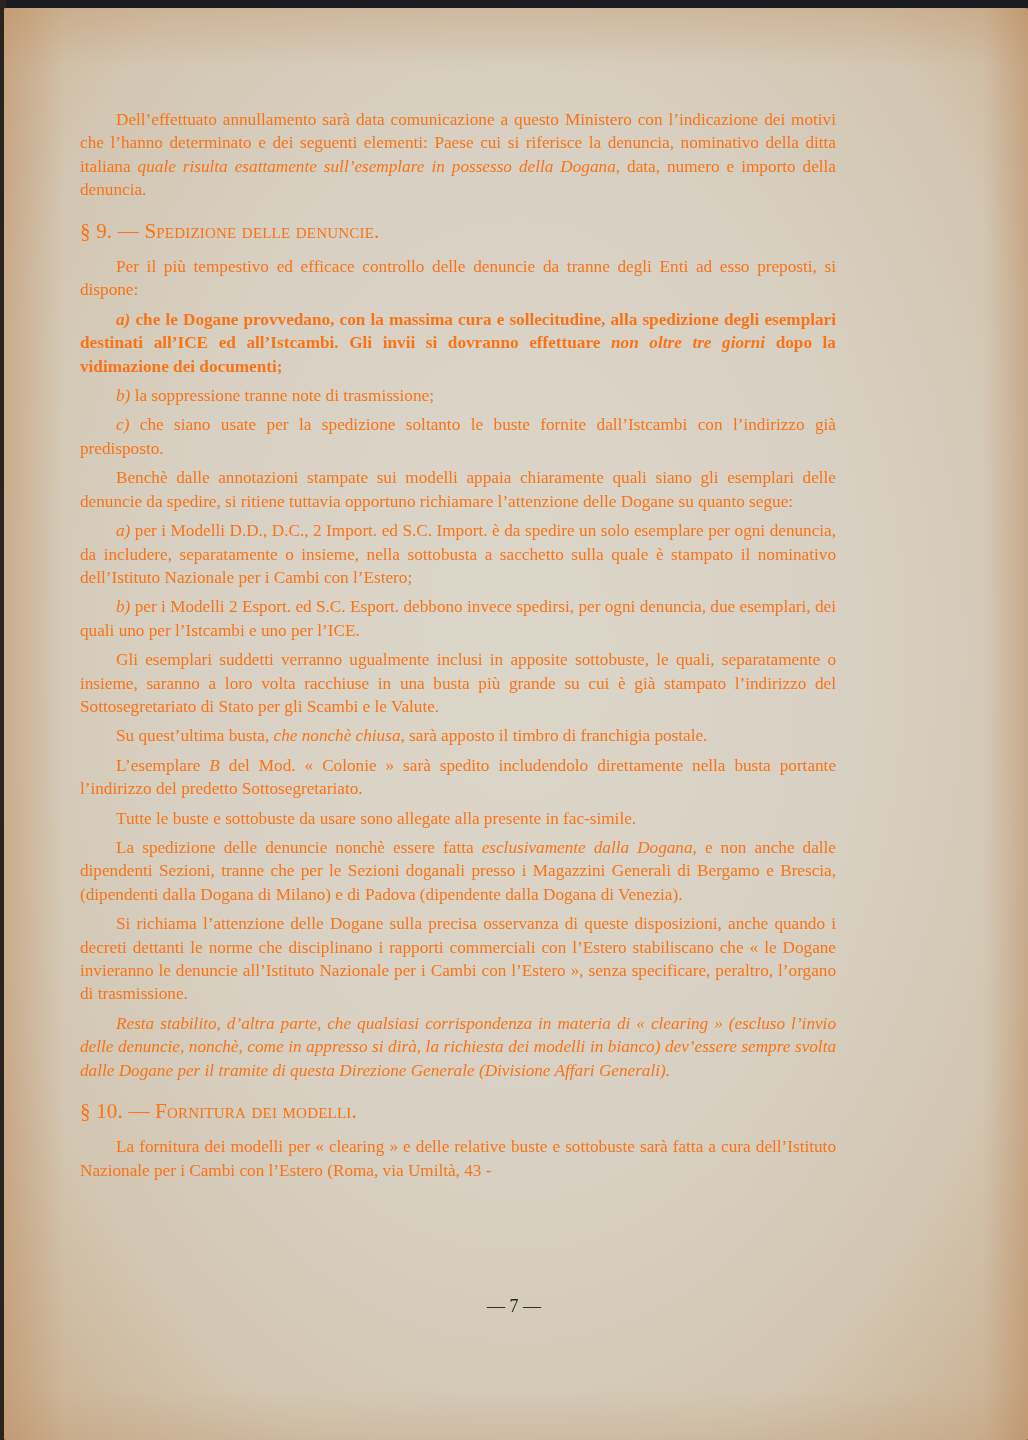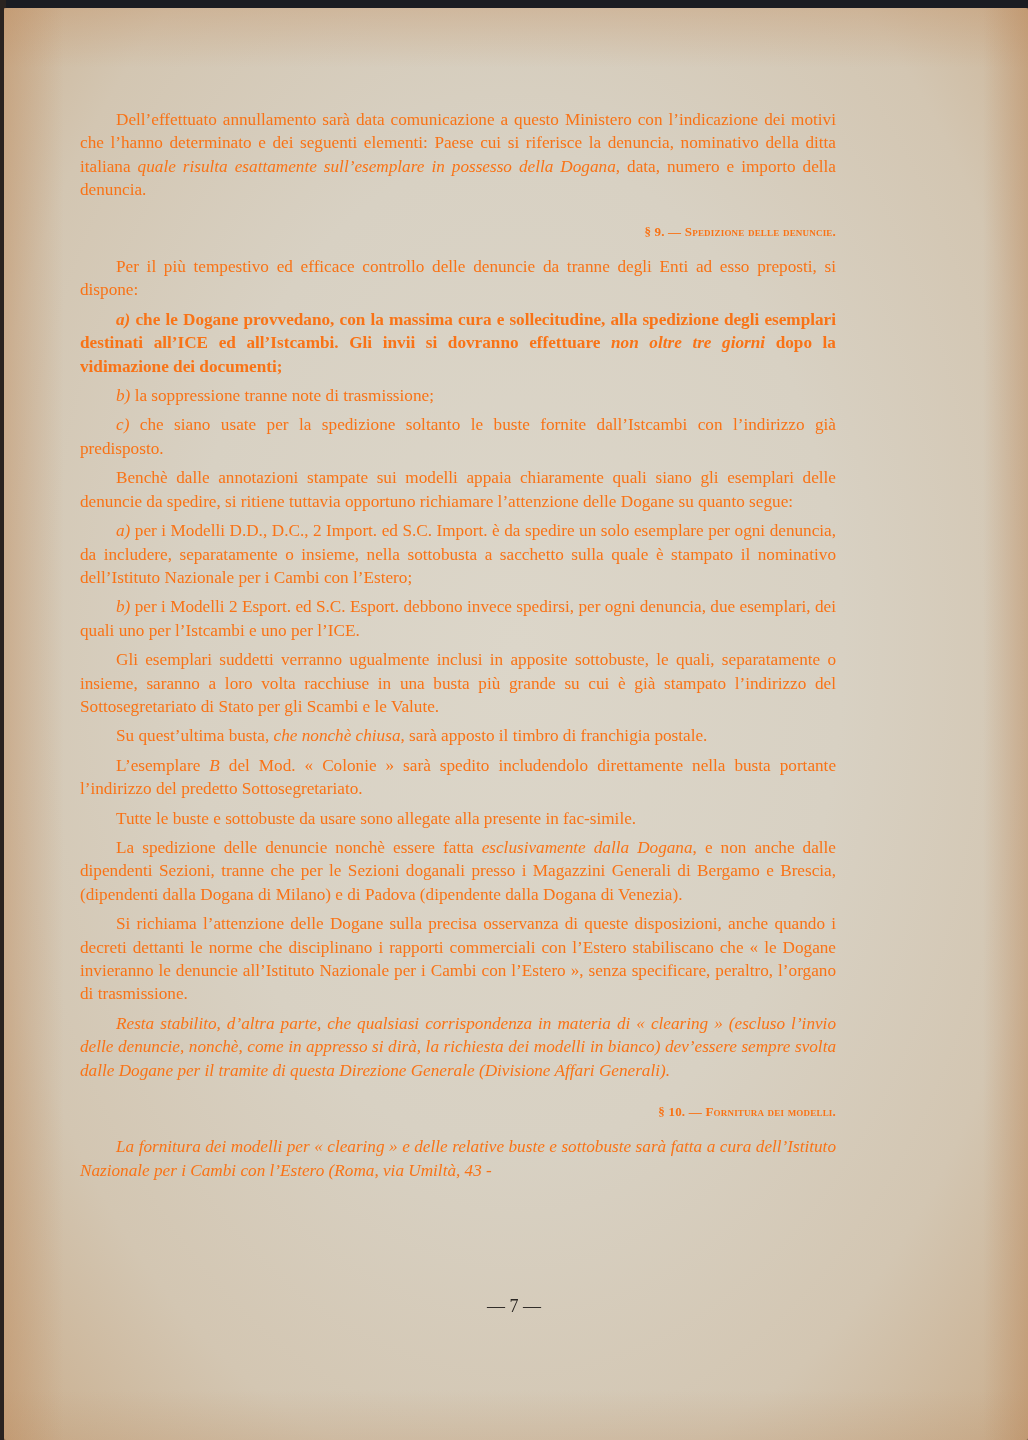--- a/index.html
+++ b/index.html
@@ -28,23 +28,22 @@
   }
   .text {
     position: absolute; left: 80px; top: 96px; width: 756px;
     color: #f97316; font-size: 17.2px; line-height: 23.4px;
     text-align: justify;
     margin-top: 12px;
   }
   .text p { margin: 0 0 4px 0; text-indent: 36px; }
   .text em, .text i { font-style: italic; }
   .heading {
-    margin: 18px 0 12px 0; text-indent: 0; font-size: 13px; text-align: right;
+    margin: 18px 0 12px 0; text-indent: 0; font-size: 21px; text-align: left;
     letter-spacing: 0.2px;
-    font-weight: bold;
   }
   .heading .sc { font-variant: small-caps; }
   .page-num {
     position: absolute; left: 0; width: 1028px; top: 1296px; text-align: center;
     font-size: 18px; color: #2a2623;
   }
 </style>
 </head>
 <body>
 
@@ -63,16 +62,16 @@
     <p style="margin-bottom: 6px;"><i>a)</i><span> per i Modelli D.D., D.C., 2 Import. ed S.C. Import. è da spedire un solo esemplare per ogni denuncia, da includere, separatamente o insieme, nella sottobusta a sacchetto sulla quale è stampato il nominativo dell’Istituto Nazionale per i Cambi con l’Estero;</span></p>
     <p style="margin-bottom: 6px;"><i>b)</i><span> per i Modelli 2 Esport. ed S.C. Esport. debbono invece spedirsi, per ogni denuncia, due esemplari, dei quali uno per l’Istcambi e uno per l’ICE.</span></p>
     <p style="margin-bottom: 6px;"><span>Gli esemplari suddetti verranno ugualmente inclusi in apposite sottobuste, le quali, separatamente o insieme, saranno a loro volta racchiuse in una busta più grande su cui è già stampato l’indirizzo del Sottosegretariato di Stato per gli Scambi e le Valute.</span></p>
     <p style="margin-bottom: 6px;"><span>Su quest’ultima busta, </span><em>che nonchè chiusa</em><span>, sarà apposto il timbro di franchigia postale.</span></p>
     <p style="margin-bottom: 6px;"><span>L’esemplare </span><em>B</em><span> del Mod. « Colonie » sarà spedito includendolo direttamente nella busta portante l’indirizzo del predetto Sottosegretariato.</span></p>
     <p style="margin-bottom: 6px;"><span>Tutte le buste e sottobuste da usare sono allegate alla presente in fac-simile.</span></p>
     <p style="margin-bottom: 6px;"><span>La spedizione delle denuncie nonchè essere fatta </span><em>esclusivamente dalla Dogana</em><span>, e non anche dalle dipendenti Sezioni, tranne che per le Sezioni doganali presso i Magazzini Generali di Bergamo e Brescia, (dipendenti dalla Dogana di Milano) e di Padova (dipendente dalla Dogana di Venezia).</span></p>
     <p style="margin-bottom: 6px;"><span>Si richiama l’attenzione delle Dogane sulla precisa osservanza di queste disposizioni, anche quando i decreti dettanti le norme che disciplinano i rapporti commerciali con l’Estero stabiliscano che « le Dogane invieranno le denuncie all’Istituto Nazionale per i Cambi con l’Estero », senza specificare, peraltro, l’organo di trasmissione.</span></p>
     <p style="margin-bottom: 6px; font-style: italic;"><span>Resta stabilito, d’altra parte, che qualsiasi corrispondenza in materia di « clearing » (escluso l’invio delle denuncie, nonchè, come in appresso si dirà, la richiesta dei modelli in bianco) dev’essere sempre svolta dalle Dogane per il tramite di questa Direzione Generale (Divisione Affari Generali).</span></p>
     <div class="heading"><span>§ 10. — </span><span class="sc">Fornitura dei modelli.</span></div>
-    <p style="margin-bottom: 6px; font-style: italic;"><span>La fornitura dei modelli per « clearing » e delle relative buste e sottobuste sarà fatta a cura dell’Istituto Nazionale per i Cambi con l’Estero (Roma, via Umiltà, 43 -</span></p>
+    <p style="margin-bottom: 6px;"><span>La fornitura dei modelli per « clearing » e delle relative buste e sottobuste sarà fatta a cura dell’Istituto Nazionale per i Cambi con l’Estero (Roma, via Umiltà, 43 -</span></p>
   </div>
 
 <div class="page-num">— 7 —</div>
 
 </body></html>

